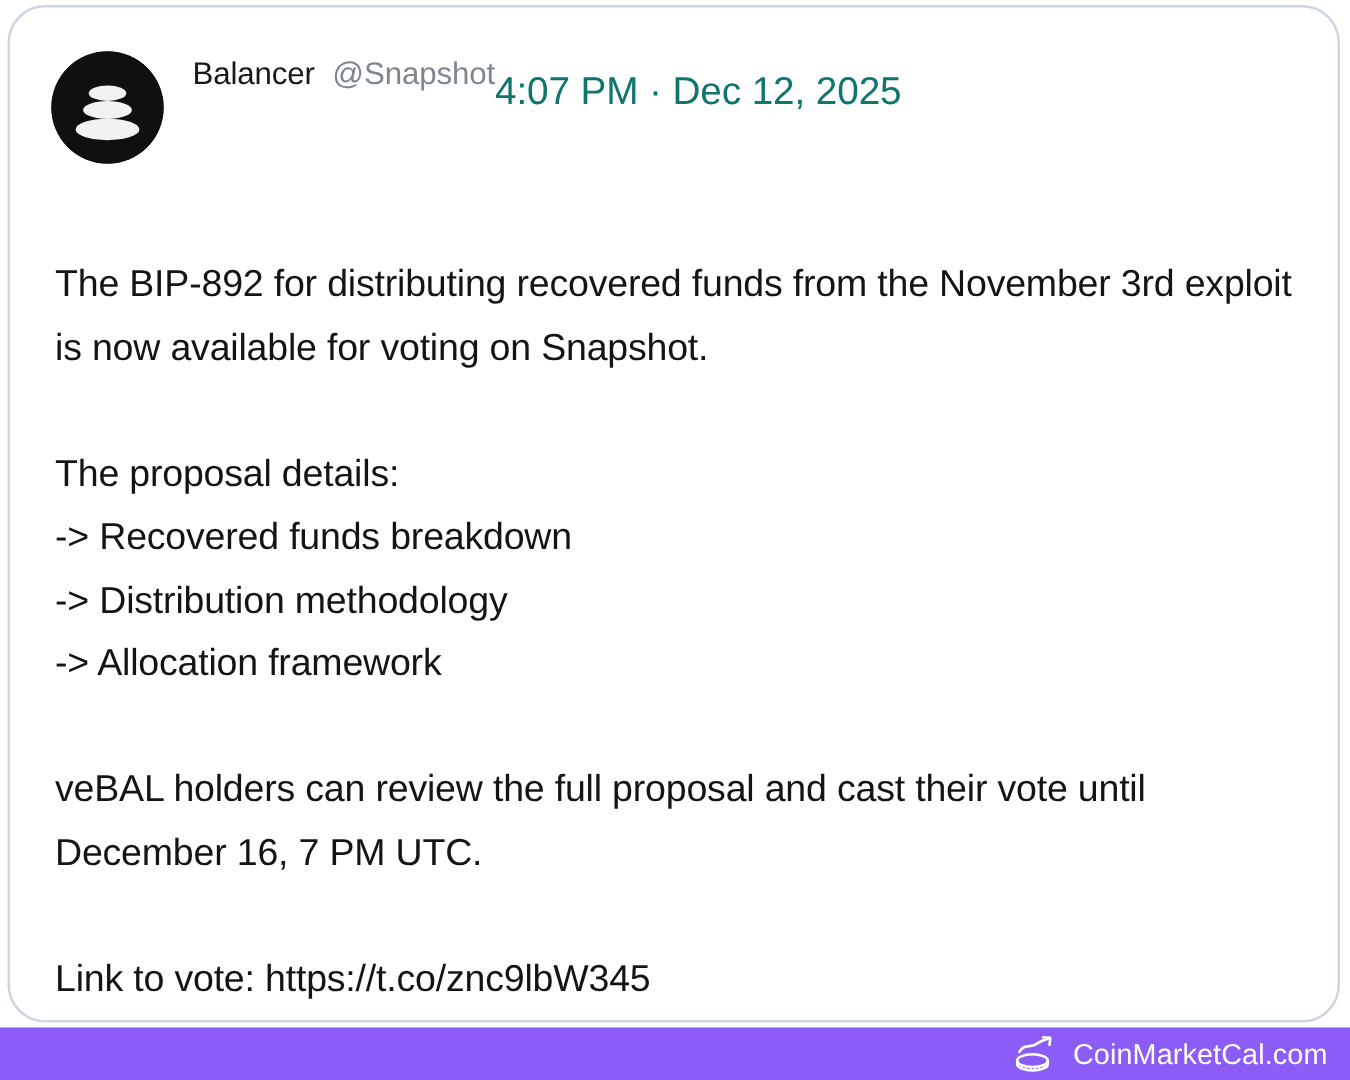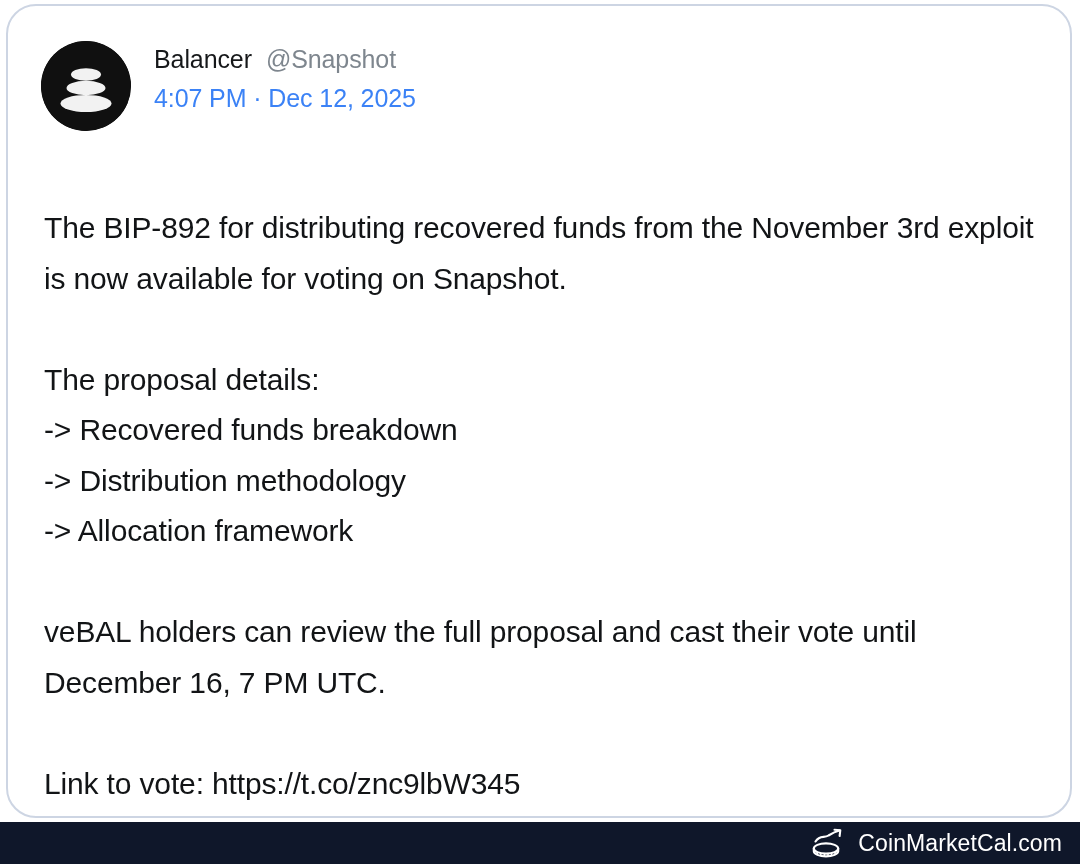--- a/index.html
+++ b/index.html
@@ -57,43 +57,43 @@
   .avatar svg {
     display: block;
     width: 90px;
     height: 90px;
   }
 
   .identity {
     margin-left: 23px;
     padding-top: 4px;
     display: flex;
-    flex-direction: column;
+    flex-direction: row;
   }
 
   .name-row {
     display: flex;
     align-items: baseline;
     white-space: nowrap;
   }
   .display-name {
     font-size: 25px;
     color: #16181a;
     letter-spacing: -0.1px;
   }
   .handle {
     font-size: 25px;
     color: #7e868e;
     margin-left: 14px;
     letter-spacing: -0.1px;
   }
   .timestamp {
     margin-top: 10px;
-    font-size: 25px;
-    color: #3b82f6;
+    font-size: 31px;
+    color: #0f766e;
     white-space: nowrap;
     letter-spacing: -0.1px;
   }
 
   
   .tweet-body {
     position: absolute;
     left: 36px;
     top: 152px;
     width: 1005px;
@@ -106,21 +106,21 @@
     margin-top: 45px;
   }
 
   
   .brand-bar {
     position: absolute;
     left: 0;
     top: 822px;
     width: 1080px;
     height: 42px;
-    background: #0f172a;
+    background: #8b5cf6;
     display: flex;
     align-items: center;
     justify-content: flex-end;
   }
   .brand-inner {
     display: flex;
     align-items: center;
     margin-right: 18px;
   }
   .brand-logo {

